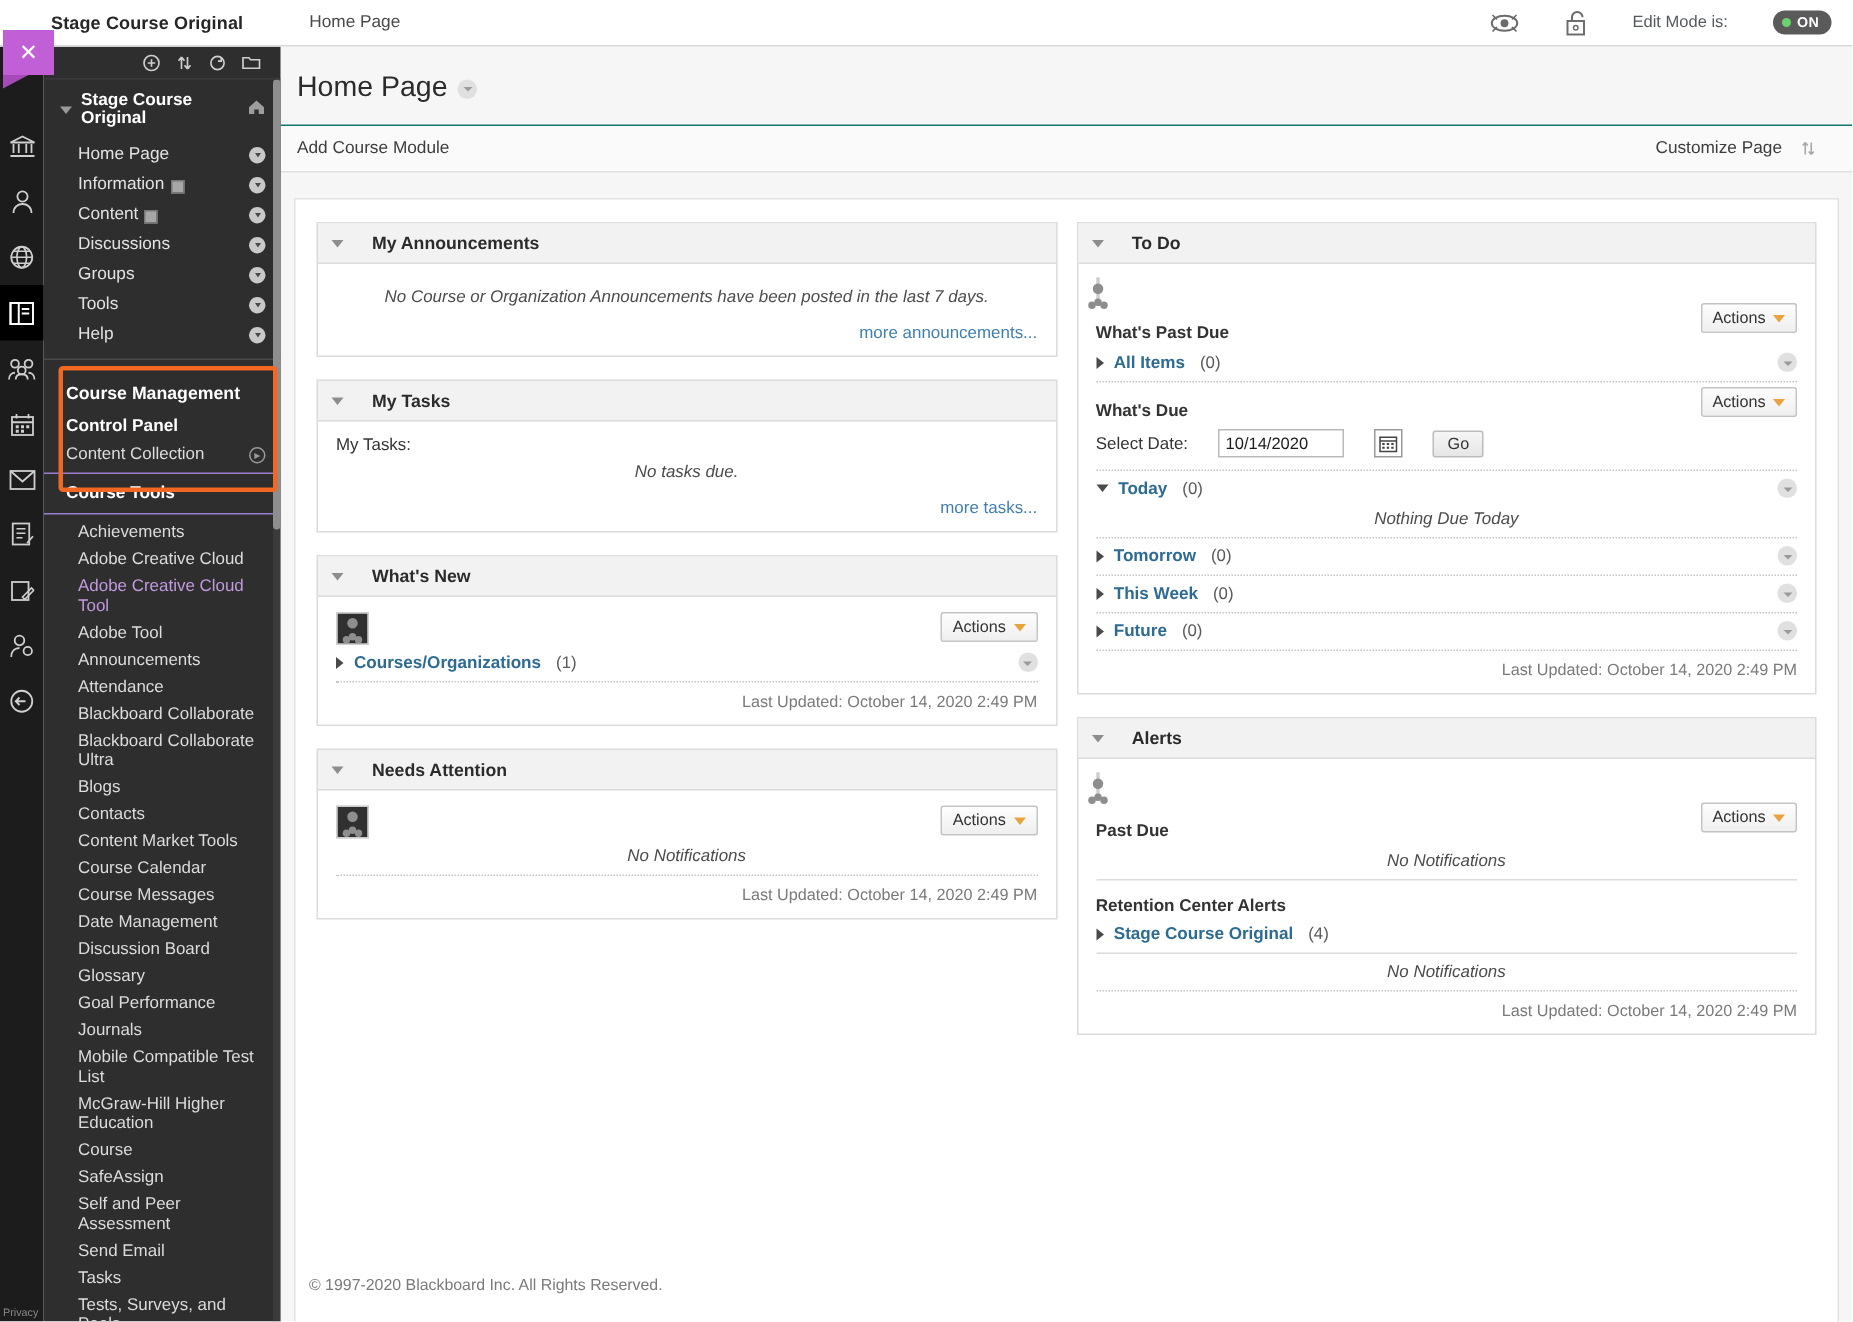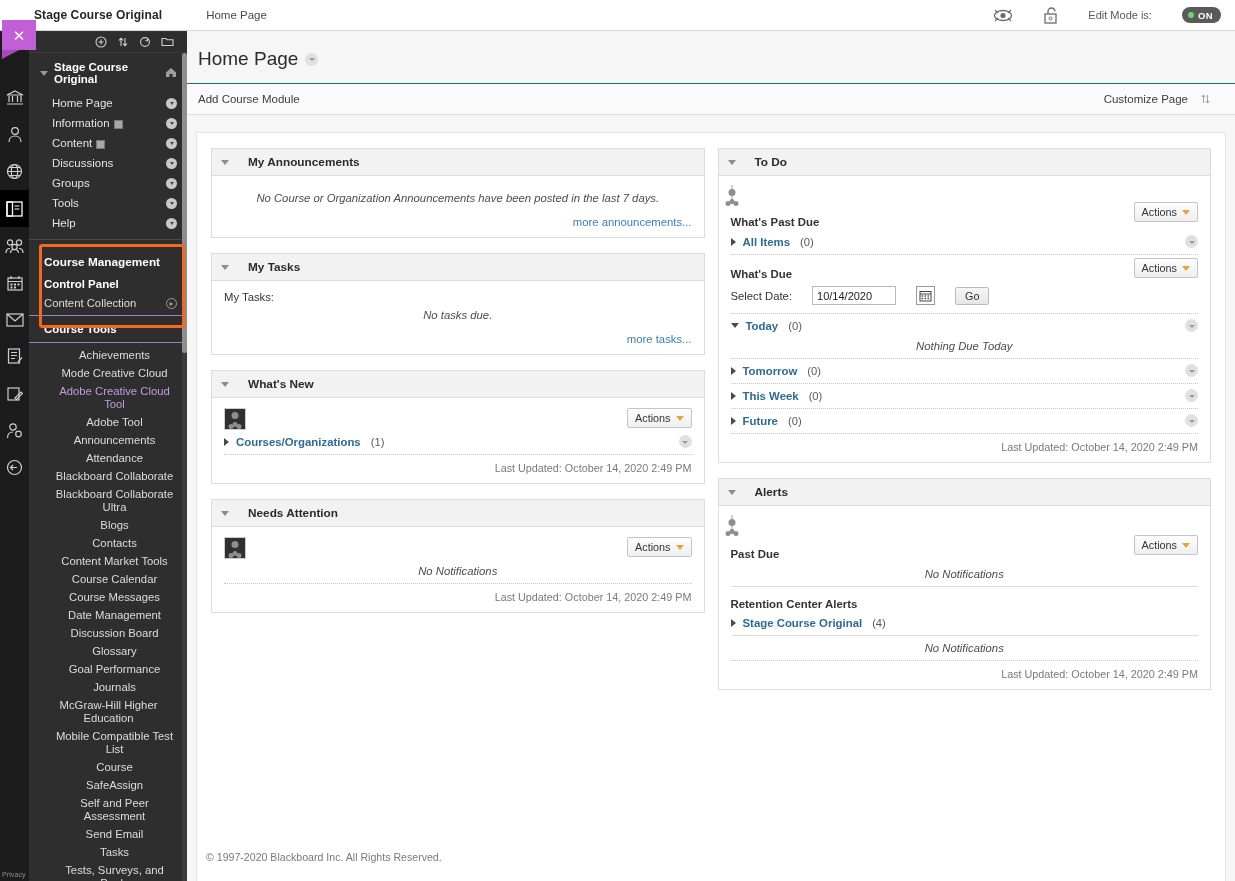--- a/index.html
+++ b/index.html
@@ -137,21 +137,20 @@
     color: #fff; font-weight: bold; font-size: 11.5px; padding: 4px 10px 4px 15px;
   }
   .cm-sub-link {
     color: #dcdcdc; font-size: 11.3px; padding: 3px 10px 3px 15px; cursor: pointer;
     display: flex; justify-content: space-between; align-items: flex-end;
   }
   .purple-rule { height: 1px; background: #9a7fd0; margin: 3px 0; }
   .tool-link {
     color: #dcdcdc; font-size: 11.3px; padding: 2.5px 10px 2.5px 23px; cursor: pointer;
     line-height: 13px;
-    text-align: center;
   }
   .tool-link.hl { color: #c29ae0; }
   .arrow-circle {
     width: 11px; height: 11px; border-radius: 50%; border: 1px solid #9a9a9a;
     display: flex; align-items: center; justify-content: center; flex: none;
     color: #9a9a9a; font-size: 8px; line-height: 1;
   }
   .cm-scrollbar {
     position: absolute; right: 0; top: 0; width: 5px; height: 828px; background: #3b3b3b;
   }
@@ -491,39 +490,39 @@
           <span>Content Collection</span>
           <span class="arrow-circle">▸</span>
         </div>
         <div class="purple-rule"></div>
         <div class="cm-sub-head">Course Tools</div>
         <div class="purple-rule"></div>
       </div>
 
       <div>
         <div class="tool-link">Achievements</div>
-        <div class="tool-link">Mode Creative Cloud</div>
+        <div class="tool-link">Adobe Creative Cloud</div>
         <div class="tool-link hl">Adobe Creative Cloud Tool</div>
         <div class="tool-link">Adobe Tool</div>
         <div class="tool-link">Announcements</div>
         <div class="tool-link">Attendance</div>
         <div class="tool-link">Blackboard Collaborate</div>
         <div class="tool-link">Blackboard Collaborate Ultra</div>
         <div class="tool-link">Blogs</div>
         <div class="tool-link">Contacts</div>
         <div class="tool-link">Content Market Tools</div>
         <div class="tool-link">Course Calendar</div>
         <div class="tool-link">Course Messages</div>
         <div class="tool-link">Date Management</div>
         <div class="tool-link">Discussion Board</div>
         <div class="tool-link">Glossary</div>
         <div class="tool-link">Goal Performance</div>
         <div class="tool-link">Journals</div>
+        <div class="tool-link">Mobile Compatible Test List</div>
         <div class="tool-link" style="padding-right:22px">McGraw-Hill Higher Education</div>
-        <div class="tool-link">Mobile Compatible Test List</div>
         <div class="tool-link">Course</div>
         <div class="tool-link">SafeAssign</div>
         <div class="tool-link">Self and Peer Assessment</div>
         <div class="tool-link">Send Email</div>
         <div class="tool-link">Tasks</div>
         <div class="tool-link">Tests, Surveys, and Pools</div>
 
       </div>
 
       <div class="cm-scrollbar">

